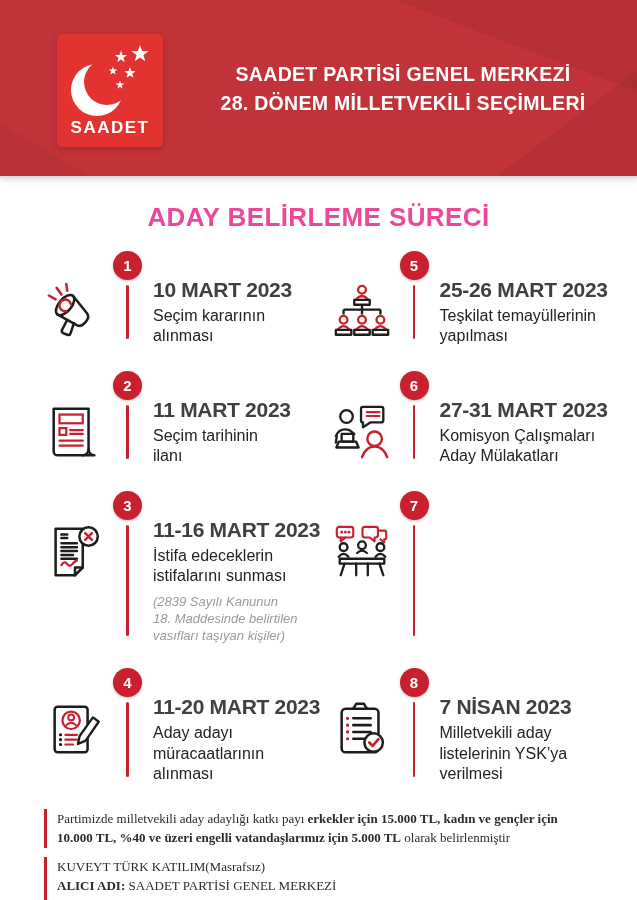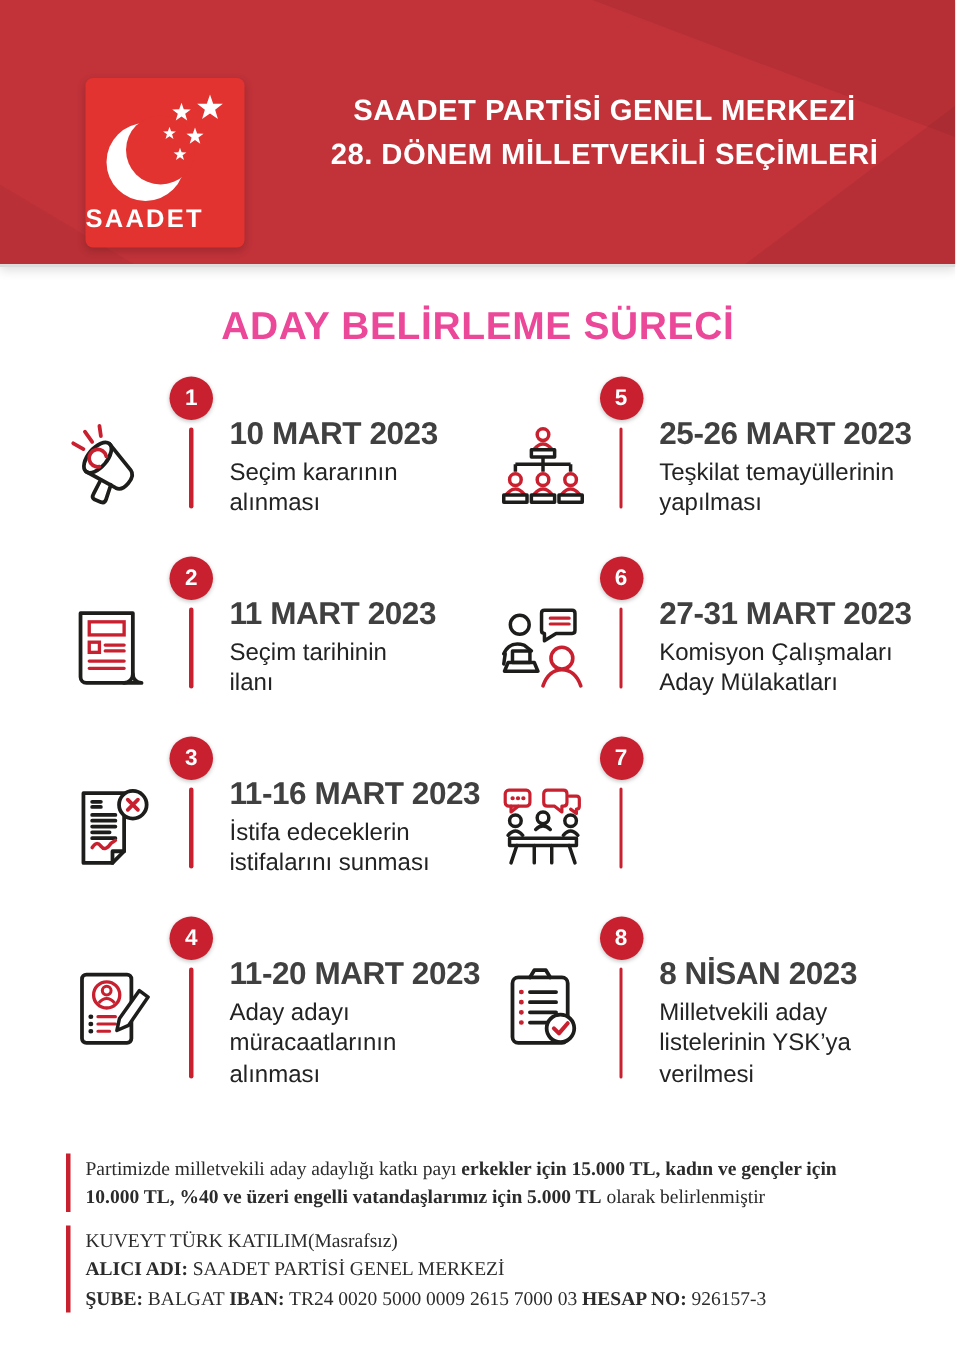--- a/index.html
+++ b/index.html
@@ -10,21 +10,21 @@
   html,body{background:#fff;}
   body{font-family:"Liberation Sans", sans-serif;}
   .page{width:637px;height:900px;margin:0 auto;background:#fff;position:relative;overflow:hidden;display:flex;flex-direction:column;}
 
   
   .header{position:relative;height:176px;flex:none;background:var(--header-red);overflow:hidden;box-shadow:0 2px 0 #dcdcdc,0 4px 7px rgba(0,0,0,.14);}
   .hshape{position:absolute;inset:0;}
   .hshape.s1{background:rgba(0,0,0,.06);clip-path:polygon(62% 0,100% 0,100% 52%);}
   .hshape.s2{background:rgba(0,0,0,.05);clip-path:polygon(78% 100%,100% 40%,100% 100%);}
   .hshape.s3{background:rgba(0,0,0,.04);clip-path:polygon(0 70%,14% 100%,0 100%);}
-  .logo-box{position:absolute;left:57px;top:34px;width:106px;height:113px;background:var(--logo-red);border-radius:5px;display:flex;flex-direction:column;justify-content:flex-end;padding-bottom:9px;box-shadow:0 2px 6px rgba(0,0,0,.18);margin-top:18px;}
+  .logo-box{position:absolute;left:57px;top:34px;width:106px;height:113px;background:var(--logo-red);border-radius:5px;display:flex;flex-direction:column;align-items:center;justify-content:flex-end;padding-bottom:9px;box-shadow:0 2px 6px rgba(0,0,0,.18);}
   .logo-box svg{position:absolute;top:6px;left:0;}
   .logo-text{position:relative;color:#fff;font-weight:700;font-size:17px;letter-spacing:1.5px;}
   .header-title{position:absolute;left:185px;right:16px;top:60px;text-align:center;color:#fff;font-weight:700;font-size:19.5px;line-height:1.5;letter-spacing:.3px;}
 
   
   .page-title{flex:none;text-align:center;margin:26px 0 18px;font-size:26px;font-weight:700;color:#ec4899;letter-spacing:.4px;}
 
   
   .steps-grid{flex:none;display:grid;grid-template-columns:1fr 1fr;grid-template-rows:auto auto auto auto;grid-auto-flow:column;padding:0 28px 0 44px;column-gap:8px;}
   .step{display:flex;align-items:stretch;margin-bottom:24px;}
@@ -149,20 +149,23 @@
         </svg>
       </div>
       <div class="timeline">
         <div class="badge">3</div>
         <div class="tline"></div>
       </div>
       <div class="step-text">
         <div class="step-date">11-16 MART 2023</div>
         <div class="step-desc">İstifa edeceklerin
 istifalarını sunması</div>
+        <div class="step-note">(2839 Sayılı Kanunun
+18. Maddesinde belirtilen
+vasıfları taşıyan kişiler)</div>
       </div>
     </div>
 
     <div class="step">
       <div class="step-icon">
         <svg viewBox="0 0 64 64">
           <rect x="11" y="9" width="34" height="47" rx="3" stroke="#1d1d1b" fill="none" stroke-width="2.6"></rect>
           <circle cx="28" cy="23" r="9" stroke="#c8202f" fill="none" stroke-width="2.3"></circle>
           <circle cx="28" cy="20" r="3" stroke="#c8202f" fill="none" stroke-width="2.1"></circle>
           <path d="M22.5 28.5 q5.5 -6 11 0" stroke="#c8202f" fill="none" stroke-width="2.1"></path>
@@ -287,21 +290,21 @@
           <path d="M17 21 h.2 M17 28 h.2 M17 35 h.2 M17 42 h.2" stroke="#c8202f" stroke-width="3.2" stroke-linecap="round"></path>
           <circle cx="44" cy="46" r="9.5" fill="#fff" stroke="#1d1d1b" stroke-width="2.6"></circle>
           <path d="M39.5 46 l3.5 3.5 6 -7" stroke="#c8202f" stroke-width="2.8" fill="none" stroke-linecap="round" stroke-linejoin="round"></path>
         </svg>
       </div>
       <div class="timeline">
         <div class="badge">8</div>
         <div class="tline"></div>
       </div>
       <div class="step-text">
-        <div class="step-date">8 NİSAN 2023</div>
+        <div class="step-date">7 NİSAN 2023</div>
         <div class="step-desc">Milletvekili aday
 listelerinin YSK’ya
 verilmesi</div>
 
       </div>
     </div>
 
   </div>
 
   <div class="footer">

